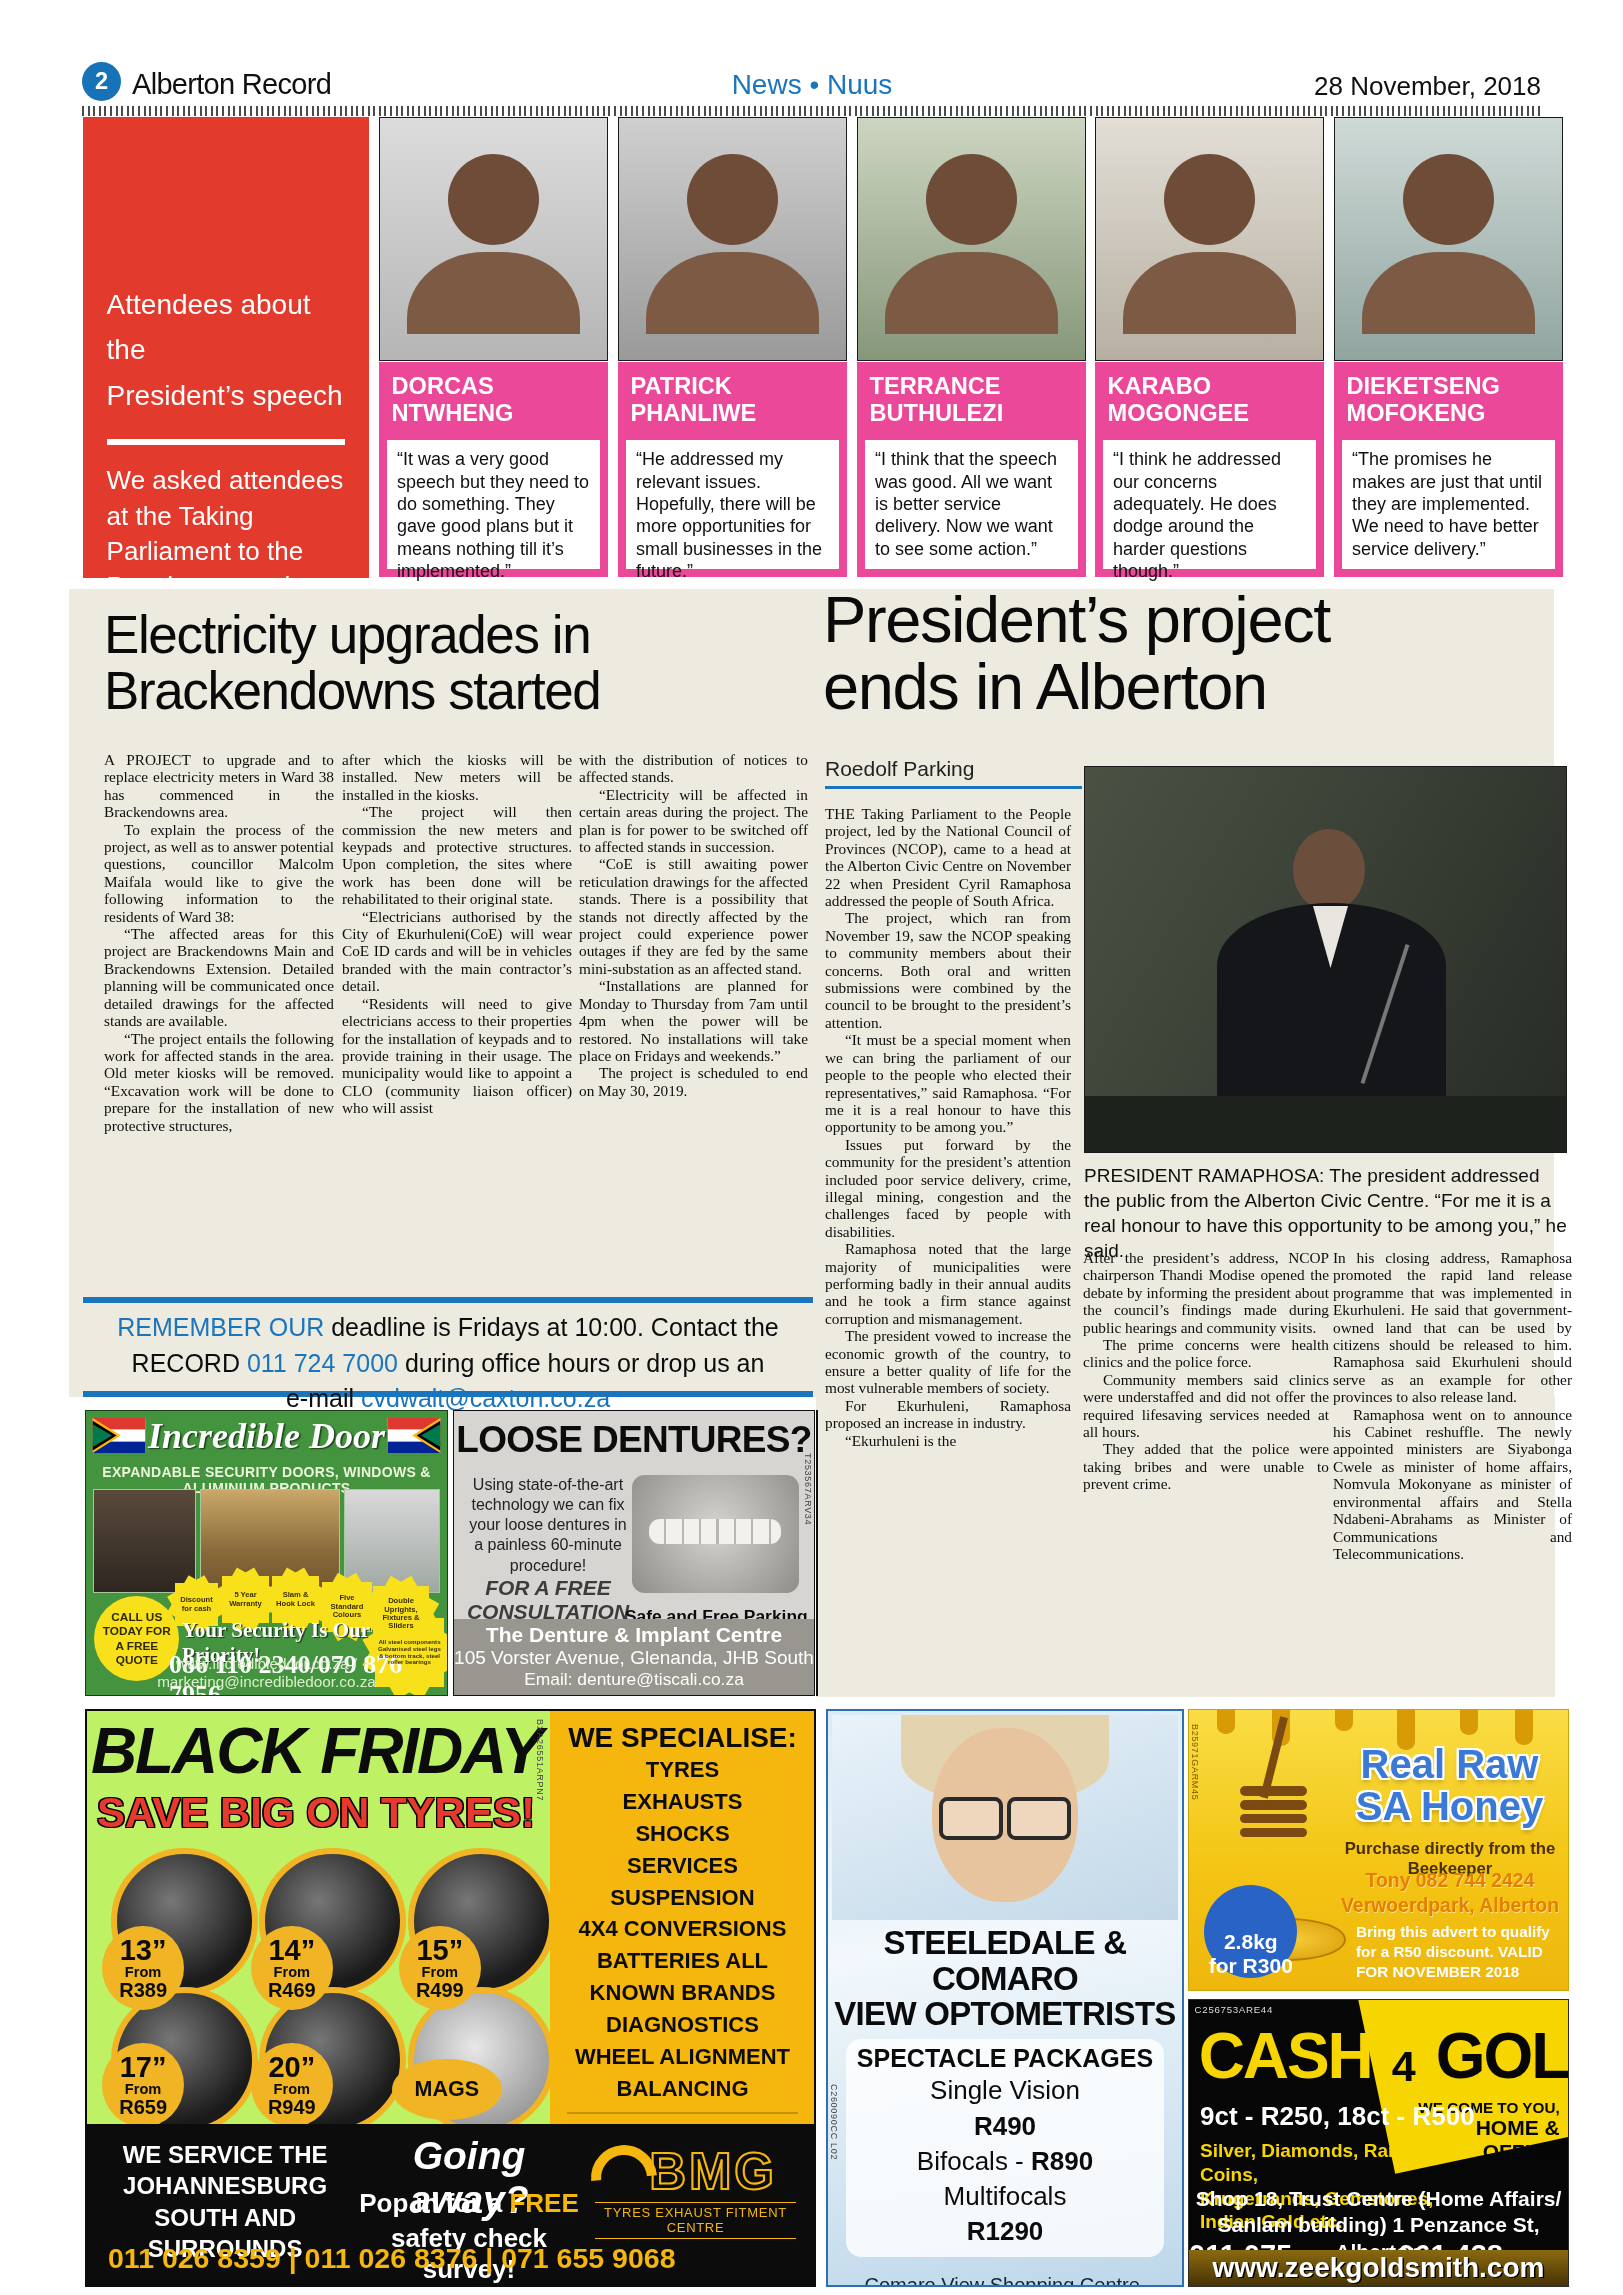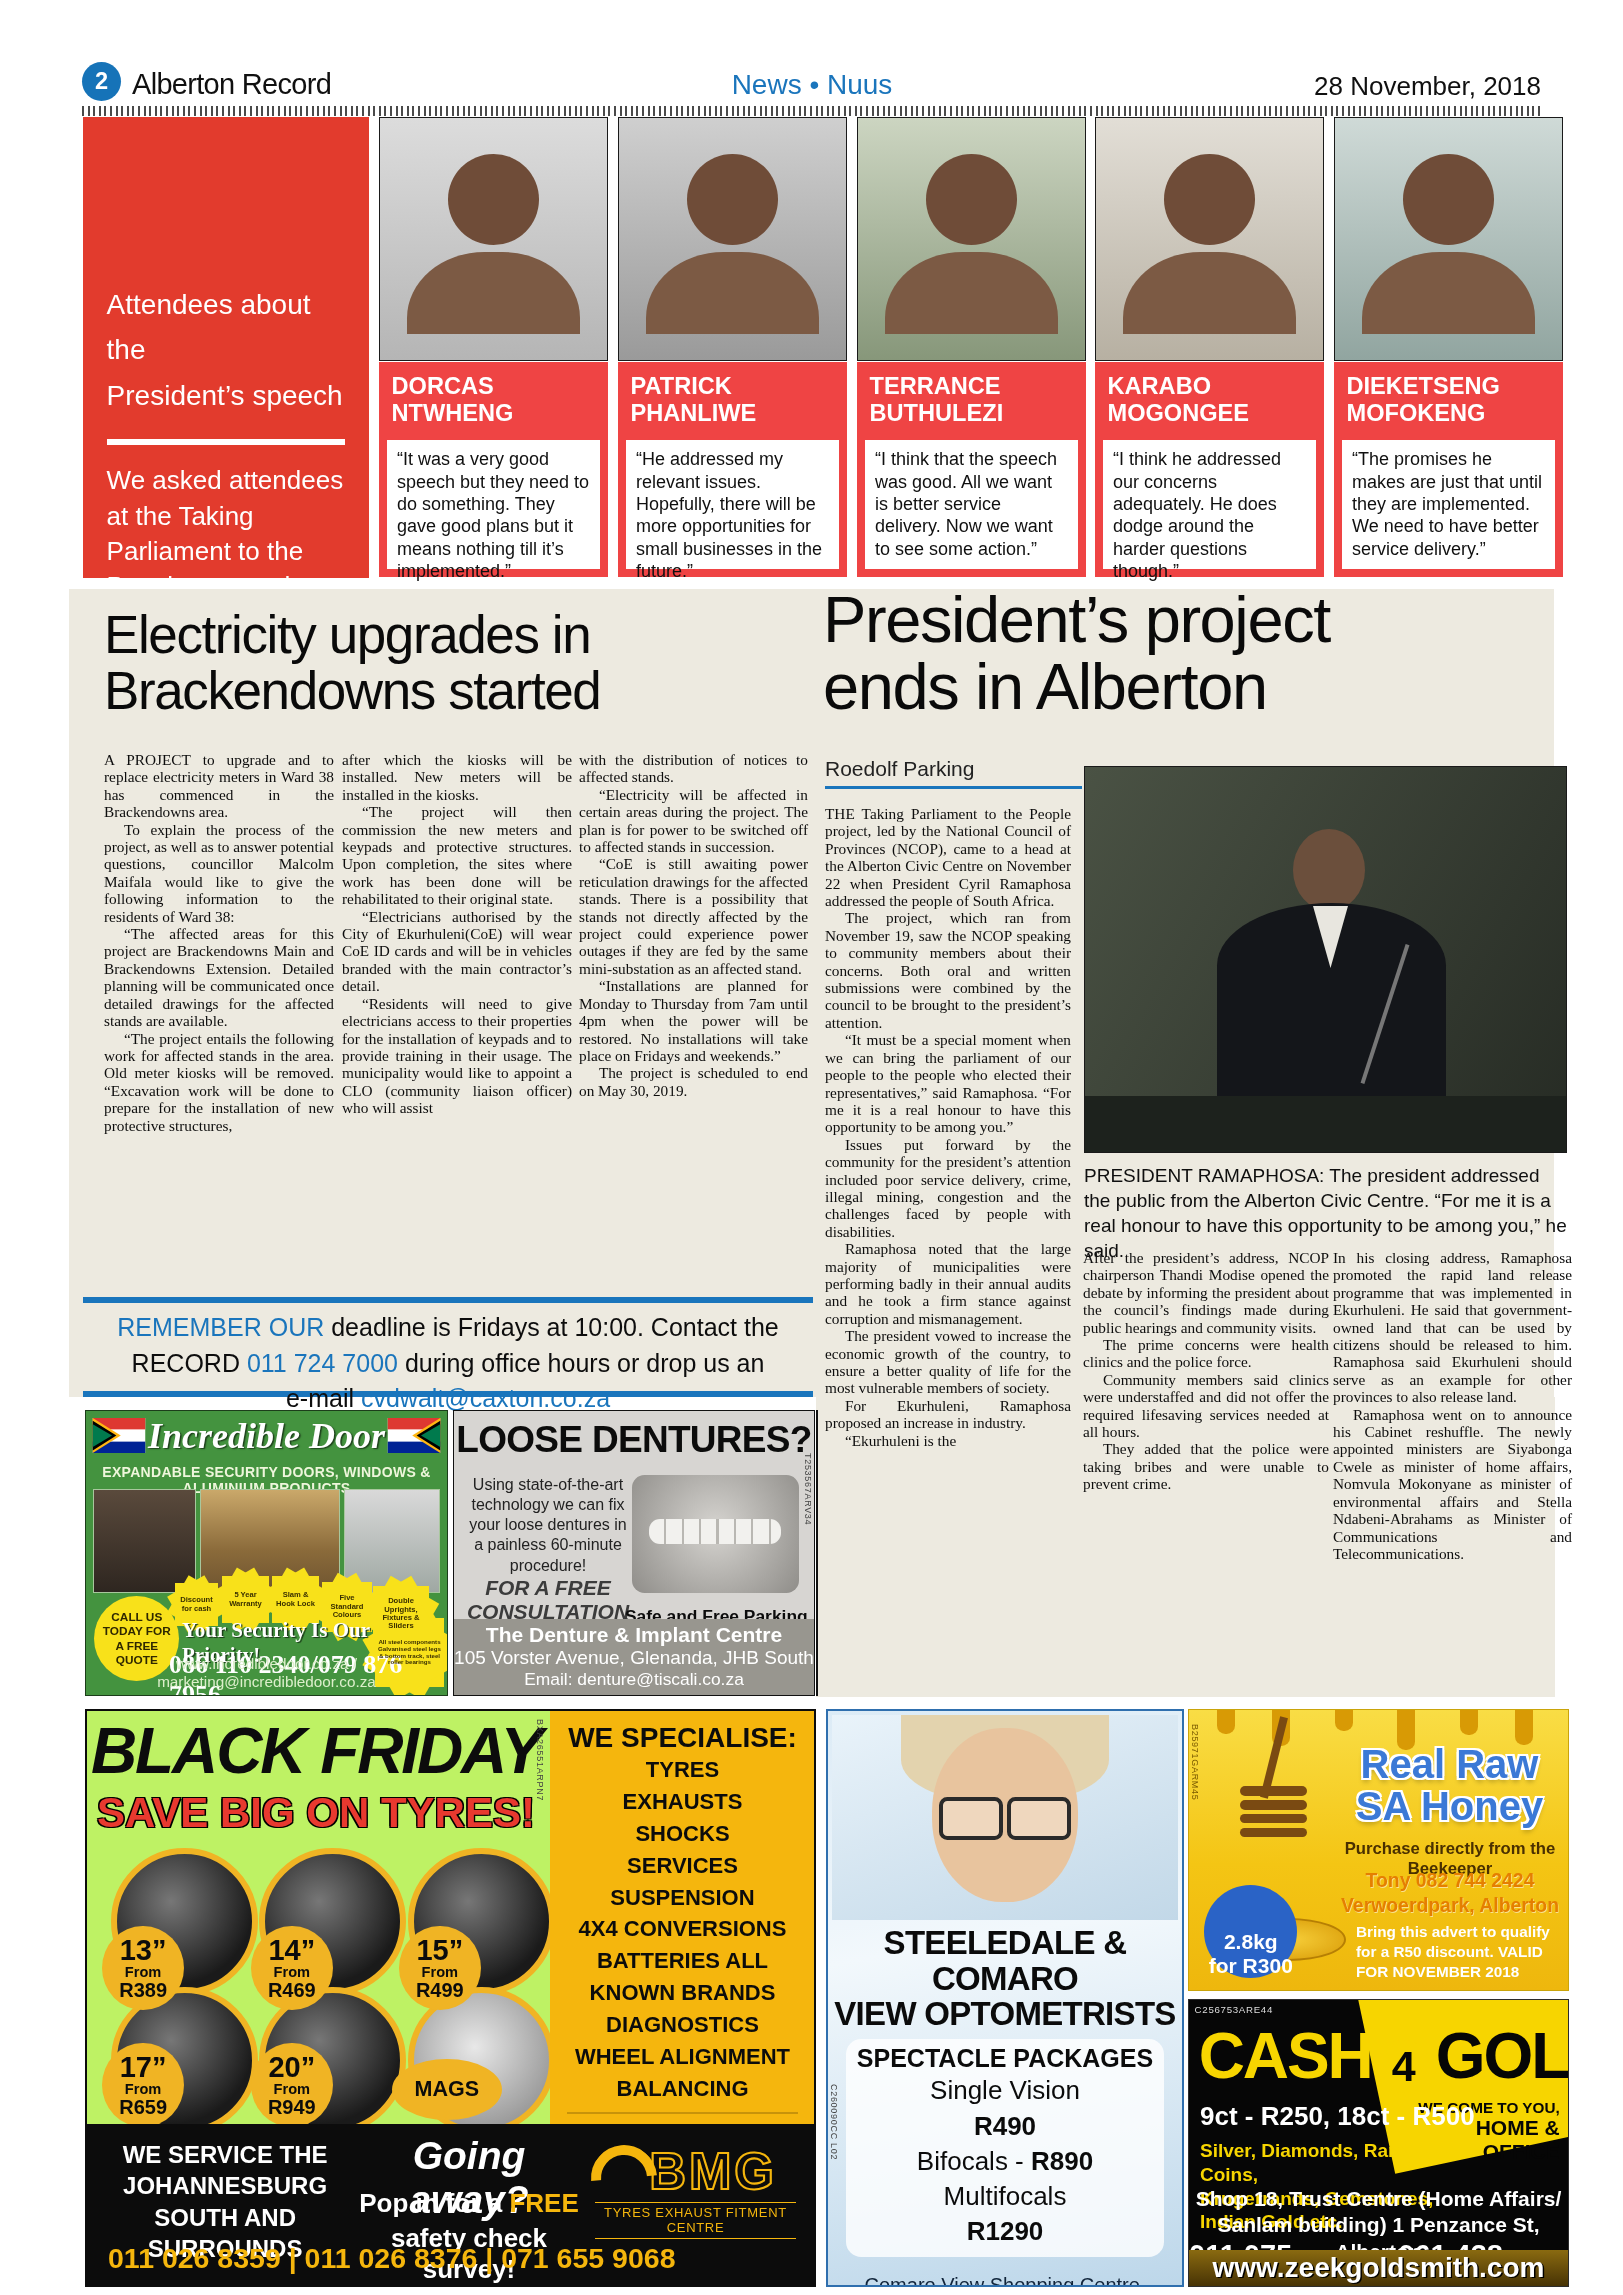--- a/index.html
+++ b/index.html
@@ -24,21 +24,21 @@
   .intro-rule{height:6.2px;background:#fff;margin:21px 23.6px 18px 23.6px;}
   .intro-body{margin:0 23.6px;font-size:26px;line-height:1.36;}
   .vox-photo{top:117px;height:244px;width:229px;border:1.4px solid #1a1a1a;box-sizing:border-box;overflow:hidden;}
   .vox-photo .head{width:40%;padding-top:40%;border-radius:50%;background:#6f4c38;margin:16% auto 0;}
   .vox-photo .shoulders{width:76%;height:34%;border-radius:45% 45% 0 0/80% 80% 0 0;background:#7c5a44;margin:3% auto 0;}
   .ph1{background:linear-gradient(#dcdcdc,#b5b5b5);}
   .ph2{background:linear-gradient(#cfcfcf,#9a9a9a);}
   .ph3{background:linear-gradient(#ccd5c1,#87977a);}
   .ph4{background:linear-gradient(#e2ded6,#b7b0a2);}
   .ph5{background:linear-gradient(#cfdad7,#91a5a0);}
-  .vox-card{top:362px;height:215px;width:229px;background:#ef4444;box-sizing:border-box;}
+  .vox-card{top:362px;height:215px;width:229px;background:#ec4899;box-sizing:border-box;}
   .vox-name{color:#fff;font-size:23.6px;font-weight:bold;line-height:1.14;padding:11px 12.5px 7px 12.5px;}
   .vox-quote{position:absolute;left:8.3px;right:8.3px;bottom:8.3px;top:78px;background:#fff;
              padding:8.3px 9.7px;font-size:18px;line-height:1.24;color:#101010;box-sizing:border-box;}
 
   
   .news-bg1{left:69px;top:589px;width:1485px;height:808px;background:#edeae0;}
   .news-bg2{left:816px;top:1397px;width:739px;height:300px;background:#edeae0;}
   .headline{font-weight:400;color:#0a0a0a;letter-spacing:-1.4px;}
   .hl-elec{left:104px;top:607px;width:701px;font-size:53px;line-height:1.05;}
   .hl-pres{left:823px;top:587px;width:750px;font-size:65px;line-height:1.03;}

